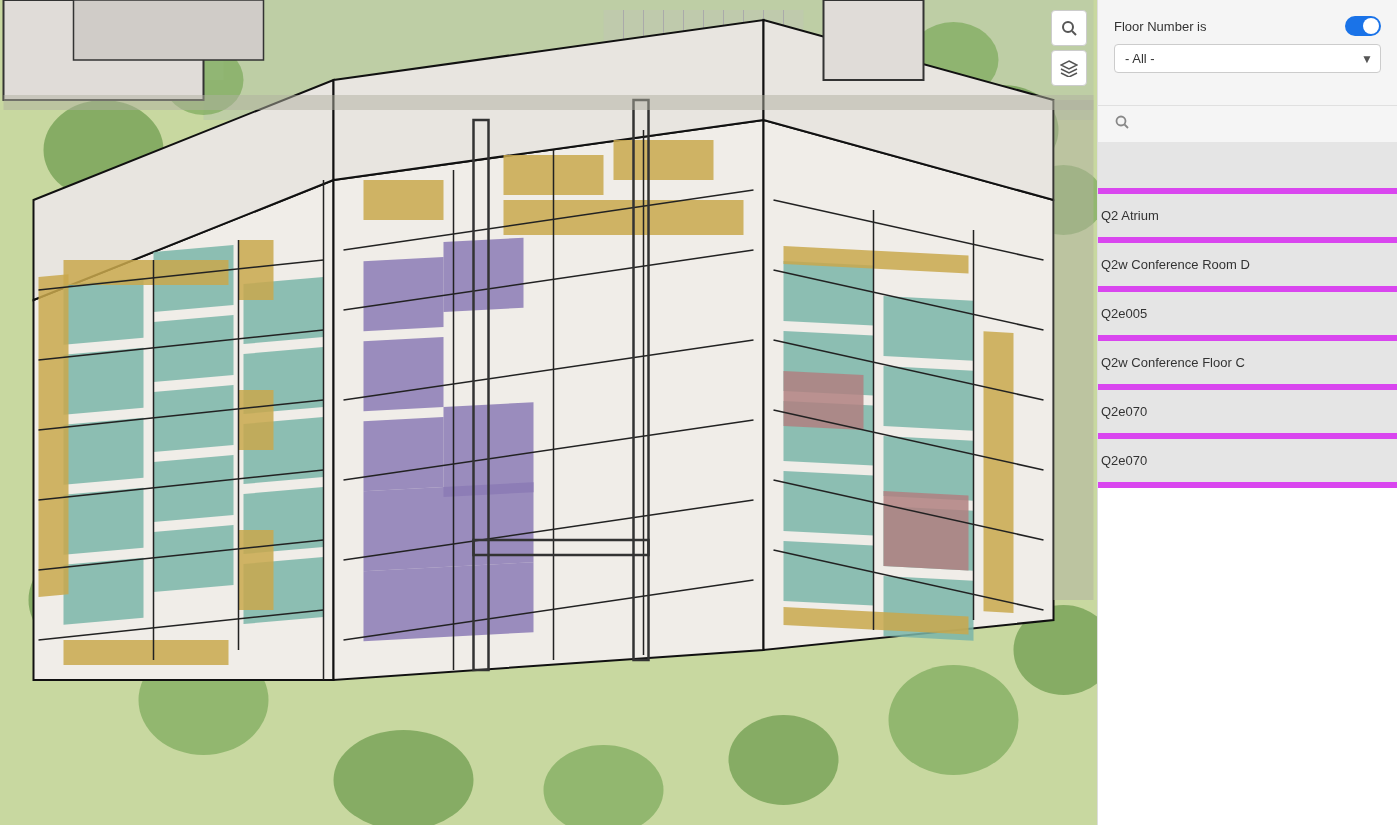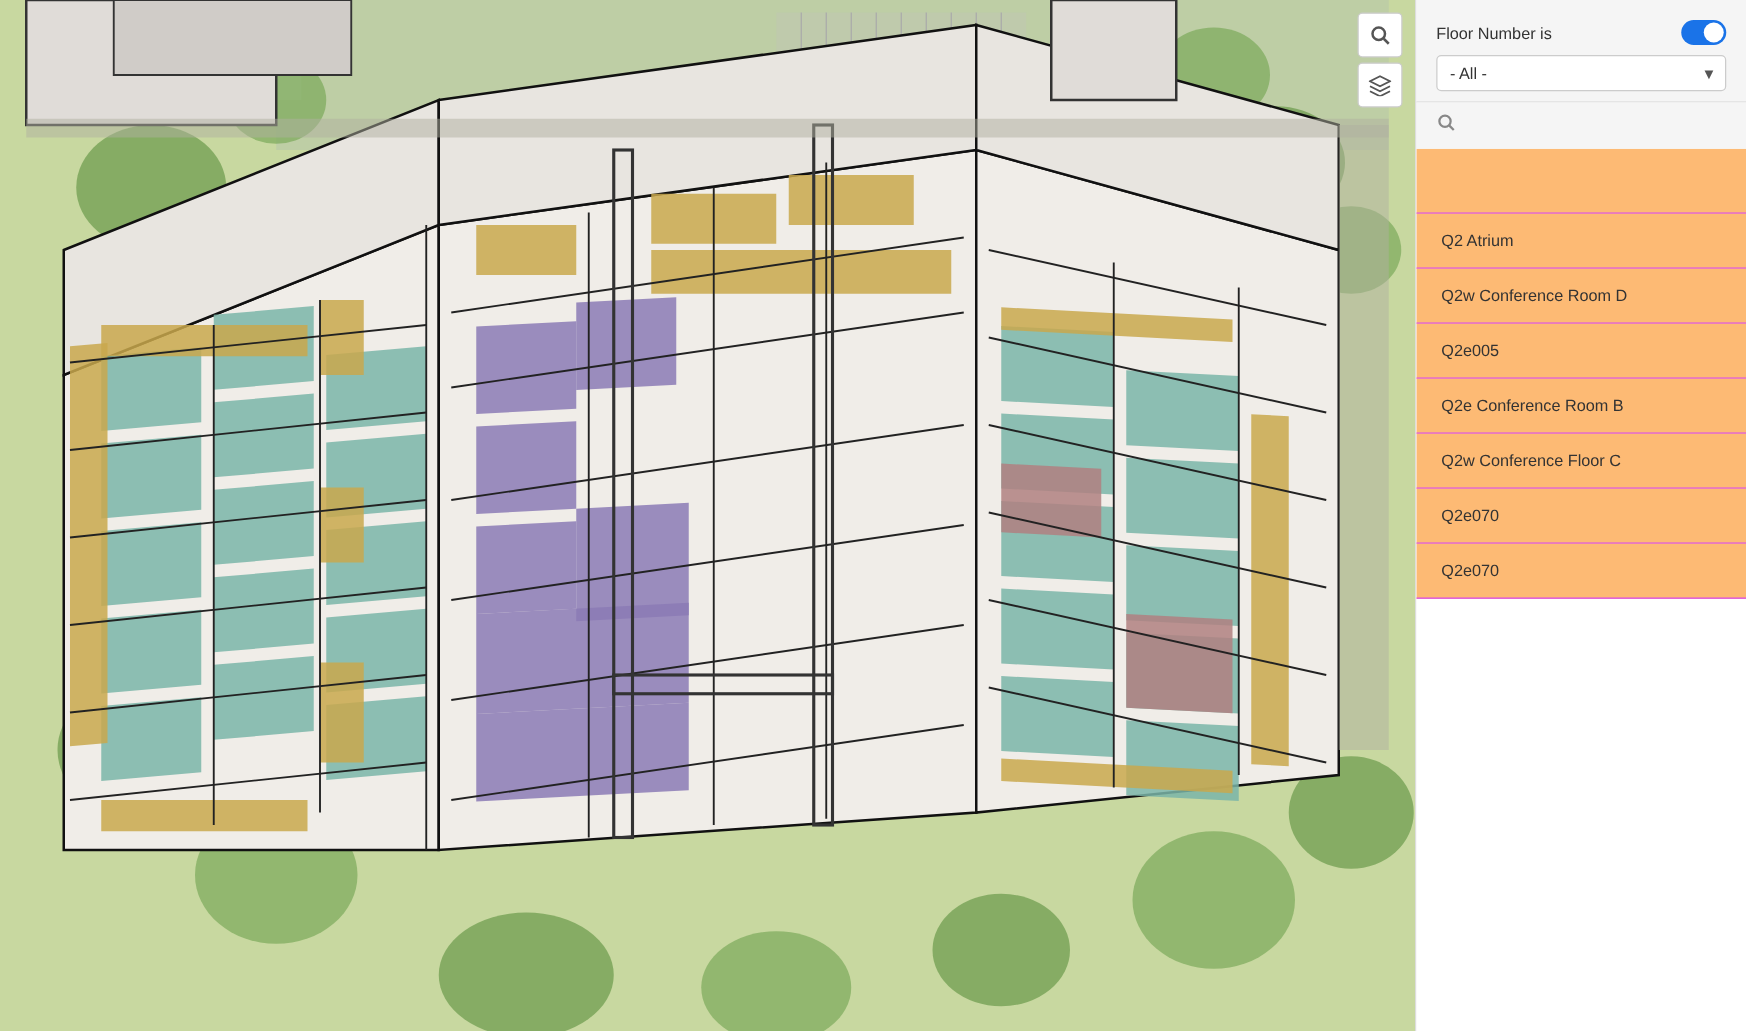--- a/index.html
+++ b/index.html
@@ -39,21 +39,21 @@
       display: flex;
       align-items: center;
       justify-content: center;
       cursor: pointer;
       font-size: 16px;
       color: #444;
     }
 
     
     .right-panel {
-      width: 265px;
+      width: 300px;
       background: #f5f5f5;
       border-left: 1px solid #ddd;
       display: flex;
       flex-direction: column;
       overflow: hidden;
     }
 
     .panel-header {
       padding: 16px 16px 8px 16px;
       background: #f5f5f5;
@@ -88,21 +88,21 @@
       right: 2px;
       top: 2px;
       width: 16px;
       height: 16px;
       background: white;
       border-radius: 50%;
     }
 
     .select-wrapper {
       position: relative;
-      margin-bottom: 0;
+      margin-bottom: 24px;
     }
 
     .floor-select {
       width: 100%;
       padding: 6px 30px 6px 10px;
       border: 1px solid #ccc;
       border-radius: 4px;
       background: white;
       font-size: 13px;
       color: #333;
@@ -125,26 +125,26 @@
       background: #f5f5f5;
     }
 
     .room-list {
       flex: 1;
       overflow-y: auto;
       background: white;
     }
 
     .room-item {
-      padding: 14px 20px;
-      border-bottom: 1px solid #d946ef;
+      padding: 14px 3px;
+      border-bottom: 6px solid #d946ef;
       font-size: 13px;
       color: #333;
       cursor: pointer;
-      background: #fdba74;
+      background: #e5e5e5;
     }
 
     .room-item.empty {
       height: 52px;
     }
 
     
     .room-list::-webkit-scrollbar { width: 6px; }
     .room-list::-webkit-scrollbar-track { background: #f1f1f1; }
     .room-list::-webkit-scrollbar-thumb { background: #ccc; border-radius: 3px; }
@@ -335,18 +335,17 @@
       <circle cx="7" cy="7" r="4.5"></circle>
       <line x1="10.5" y1="10.5" x2="14" y2="14"></line>
     </svg>
   </div>
 
   <div class="room-list">
     <div class="room-item empty"></div>
     <div class="room-item">Q2 Atrium</div>
     <div class="room-item">Q2w Conference Room D</div>
     <div class="room-item">Q2e005</div>
-    <div class="room-item">Q2e Conference Room B</div>
     <div class="room-item">Q2w Conference Floor C</div>
     <div class="room-item">Q2e070</div>
     <div class="room-item">Q2e070</div>
   </div>
 </div>
 
 </body></html>

